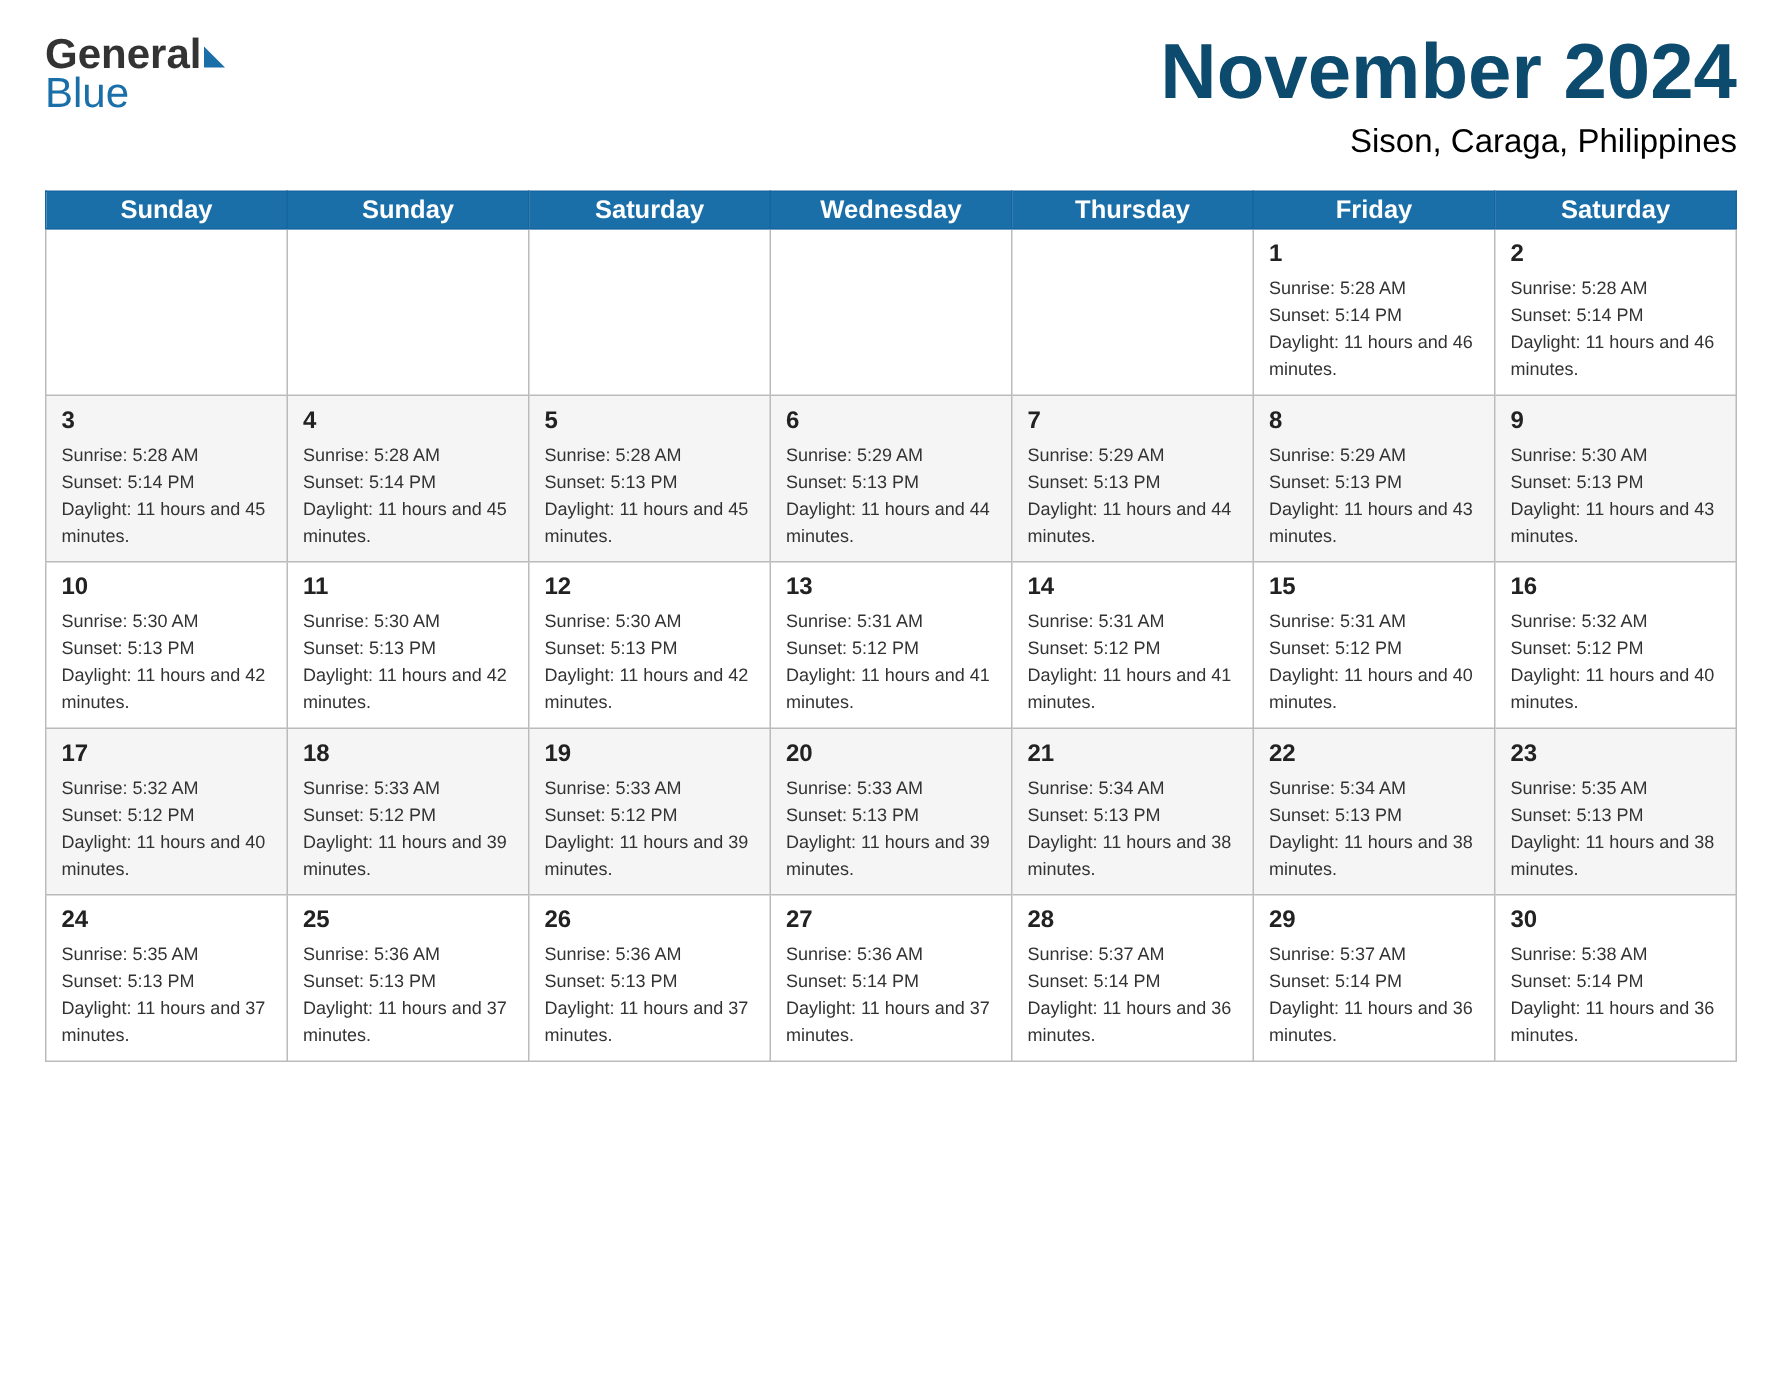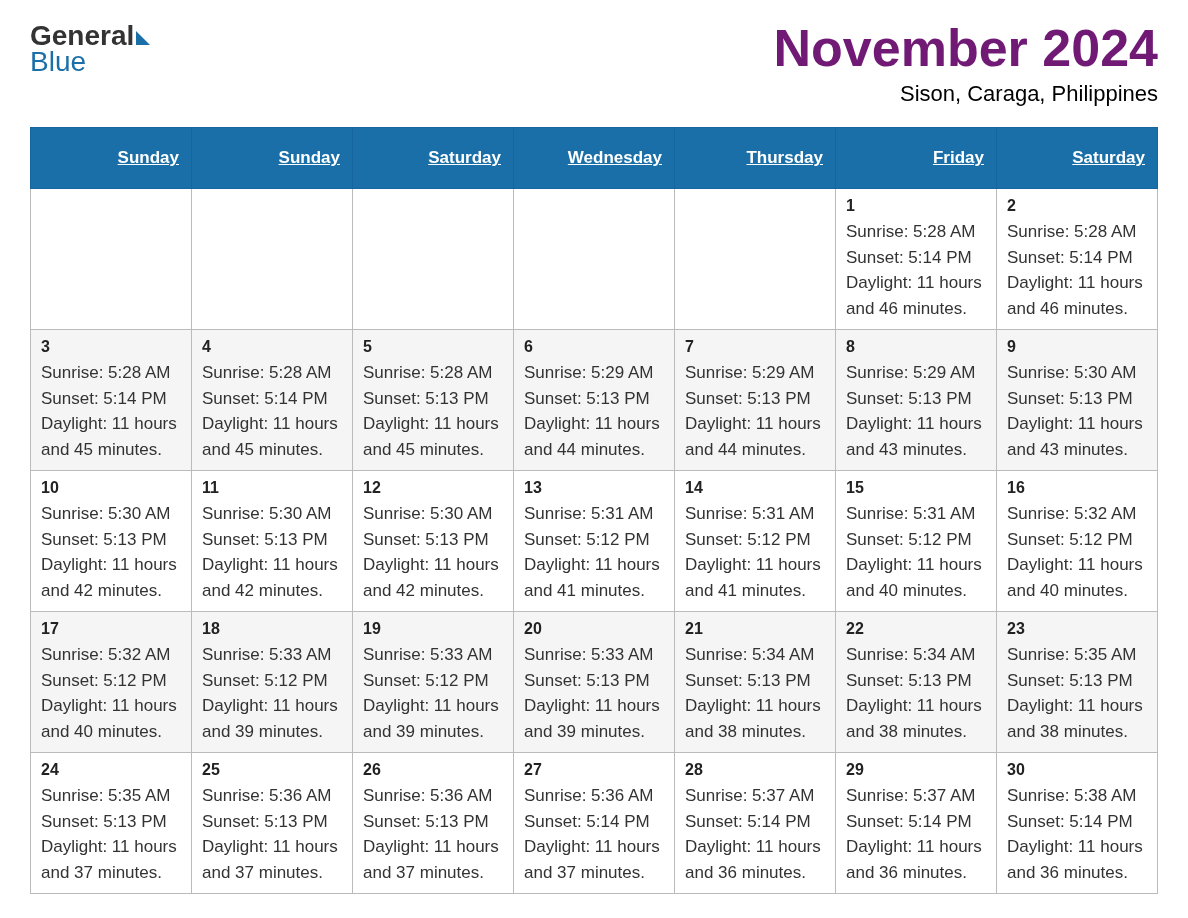--- a/index.html
+++ b/index.html
@@ -45,62 +45,61 @@
       color: #1a6fa8;
       margin-left: 0px;
       margin-top: -6px;
     }
     .title-area {
       text-align: right;
     }
     .month-title {
       font-size: 52px;
       font-weight: bold;
-      color: #701a75;
+      color: #0c4a6e;
       line-height: 1.1;
     }
     .location {
       font-size: 22px;
       color: #000000;
       margin-top: 4px;
     }
     .calendar {
       width: 100%;
       border-collapse: collapse;
       border: 1px solid #999;
     }
     .calendar th {
       background-color: #1a6fa8;
       color: #fff;
       font-size: 17px;
       font-weight: bold;
-      padding: 20px 12px;
-      text-align: right;
+      padding: 2px 12px;
+      text-align: center;
       border: 1px solid #1565a0;
-      text-decoration: underline;
     }
     .calendar td {
       width: calc(100% / 7);
       vertical-align: top;
       padding: 8px 10px;
       border: 1px solid #bbb;
       font-size: 13px;
       color: #333;
       min-height: 110px;
       height: 110px;
     }
     .day-number {
       font-size: 16px;
       font-weight: bold;
       color: #222;
       display: block;
       margin-bottom: 4px;
     }
     .day-info {
-      font-size: 17px;
+      font-size: 12px;
       color: #333;
       line-height: 1.5;
     }
     .empty-cell {
       background: #fff;
     }
     tr:nth-child(even) td {
       background-color: #f5f5f5;
     }
     tr:nth-child(odd) td {

